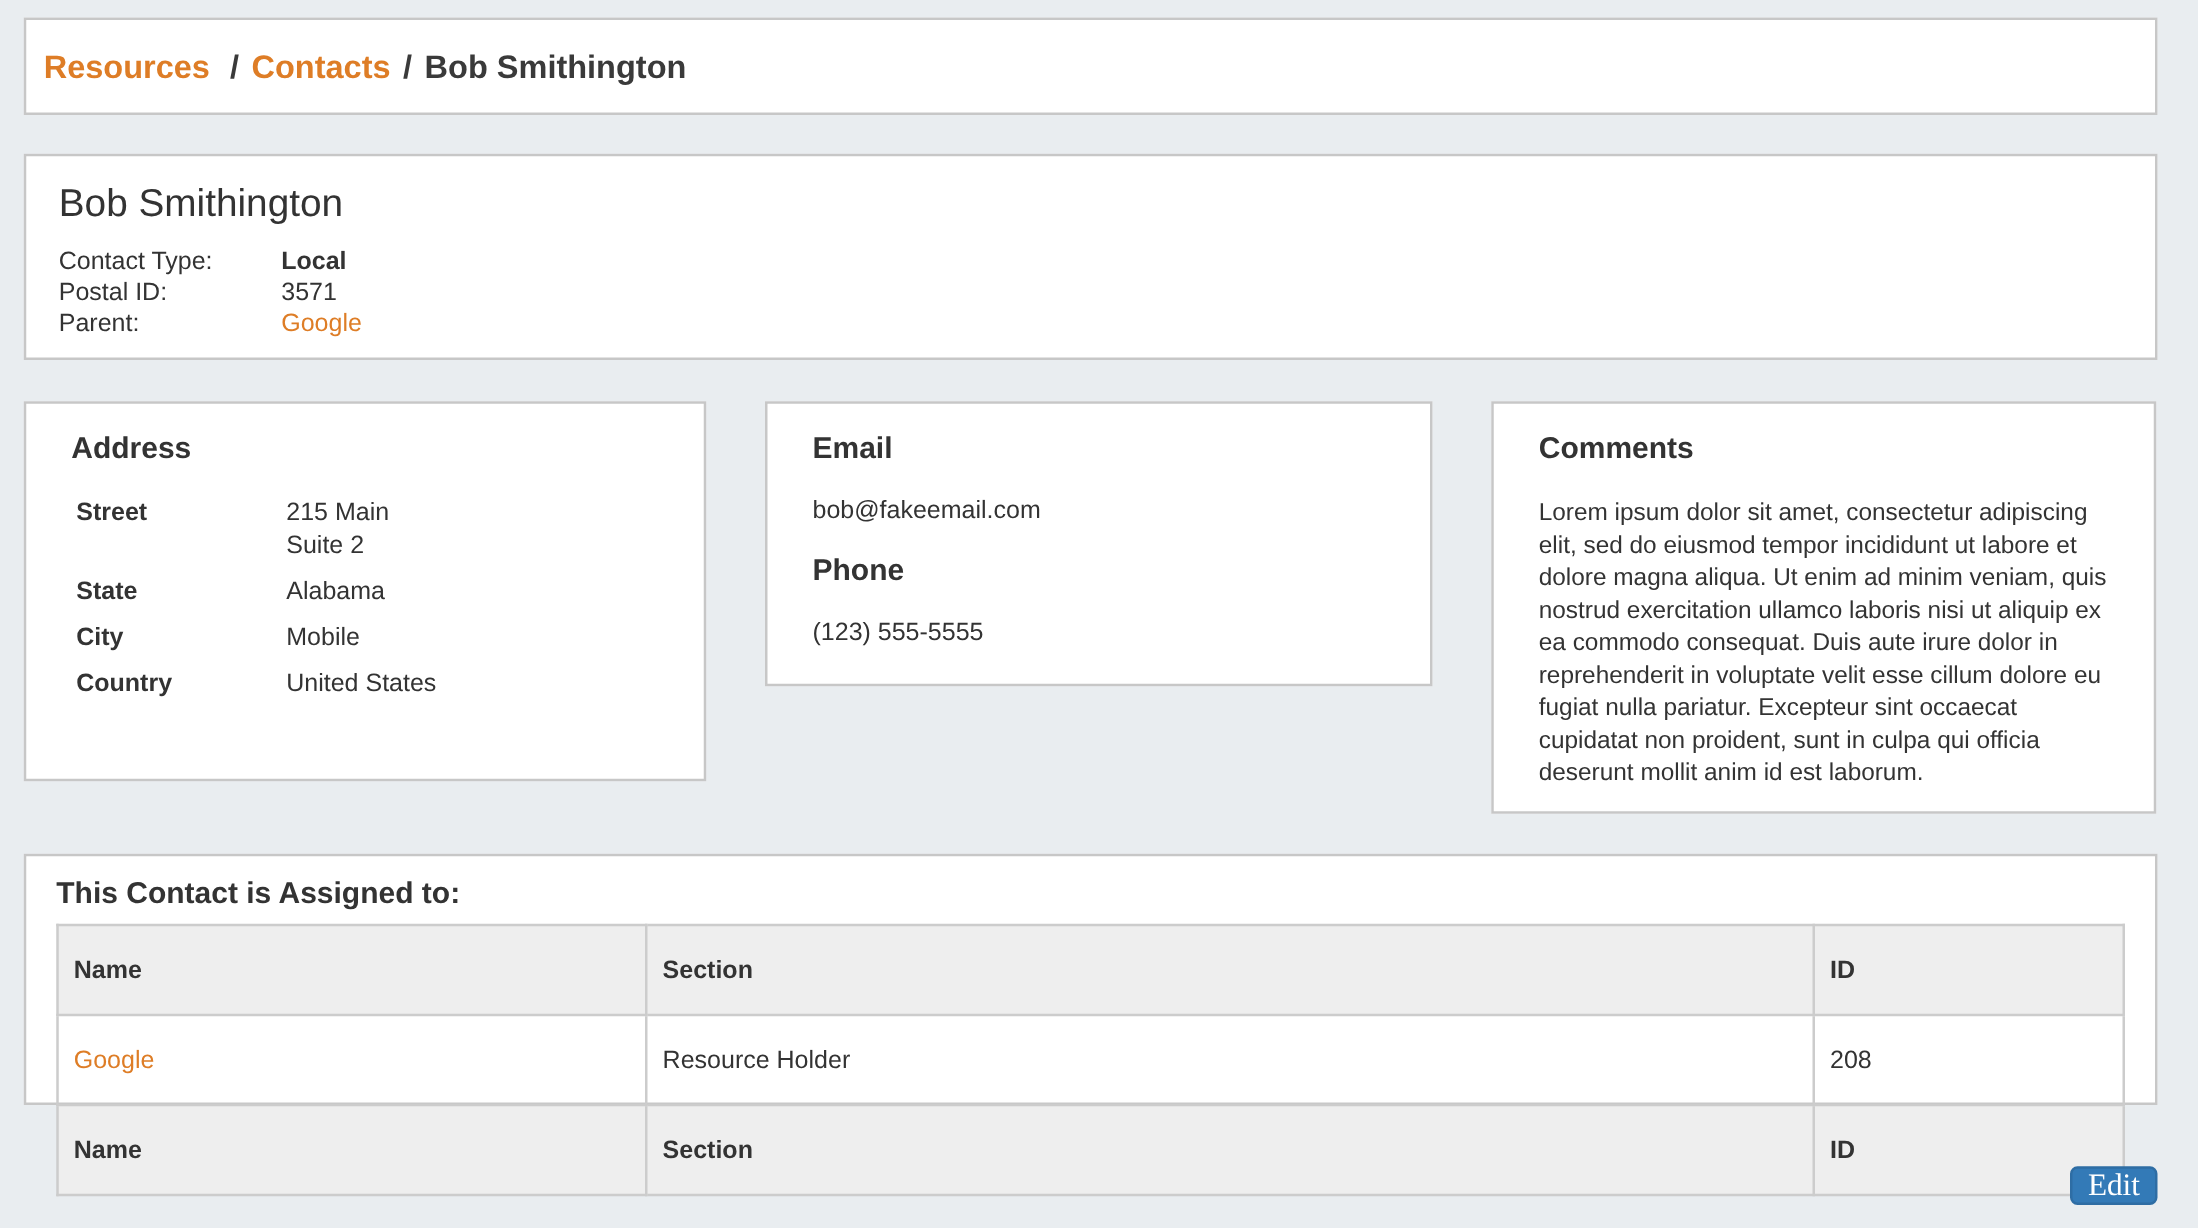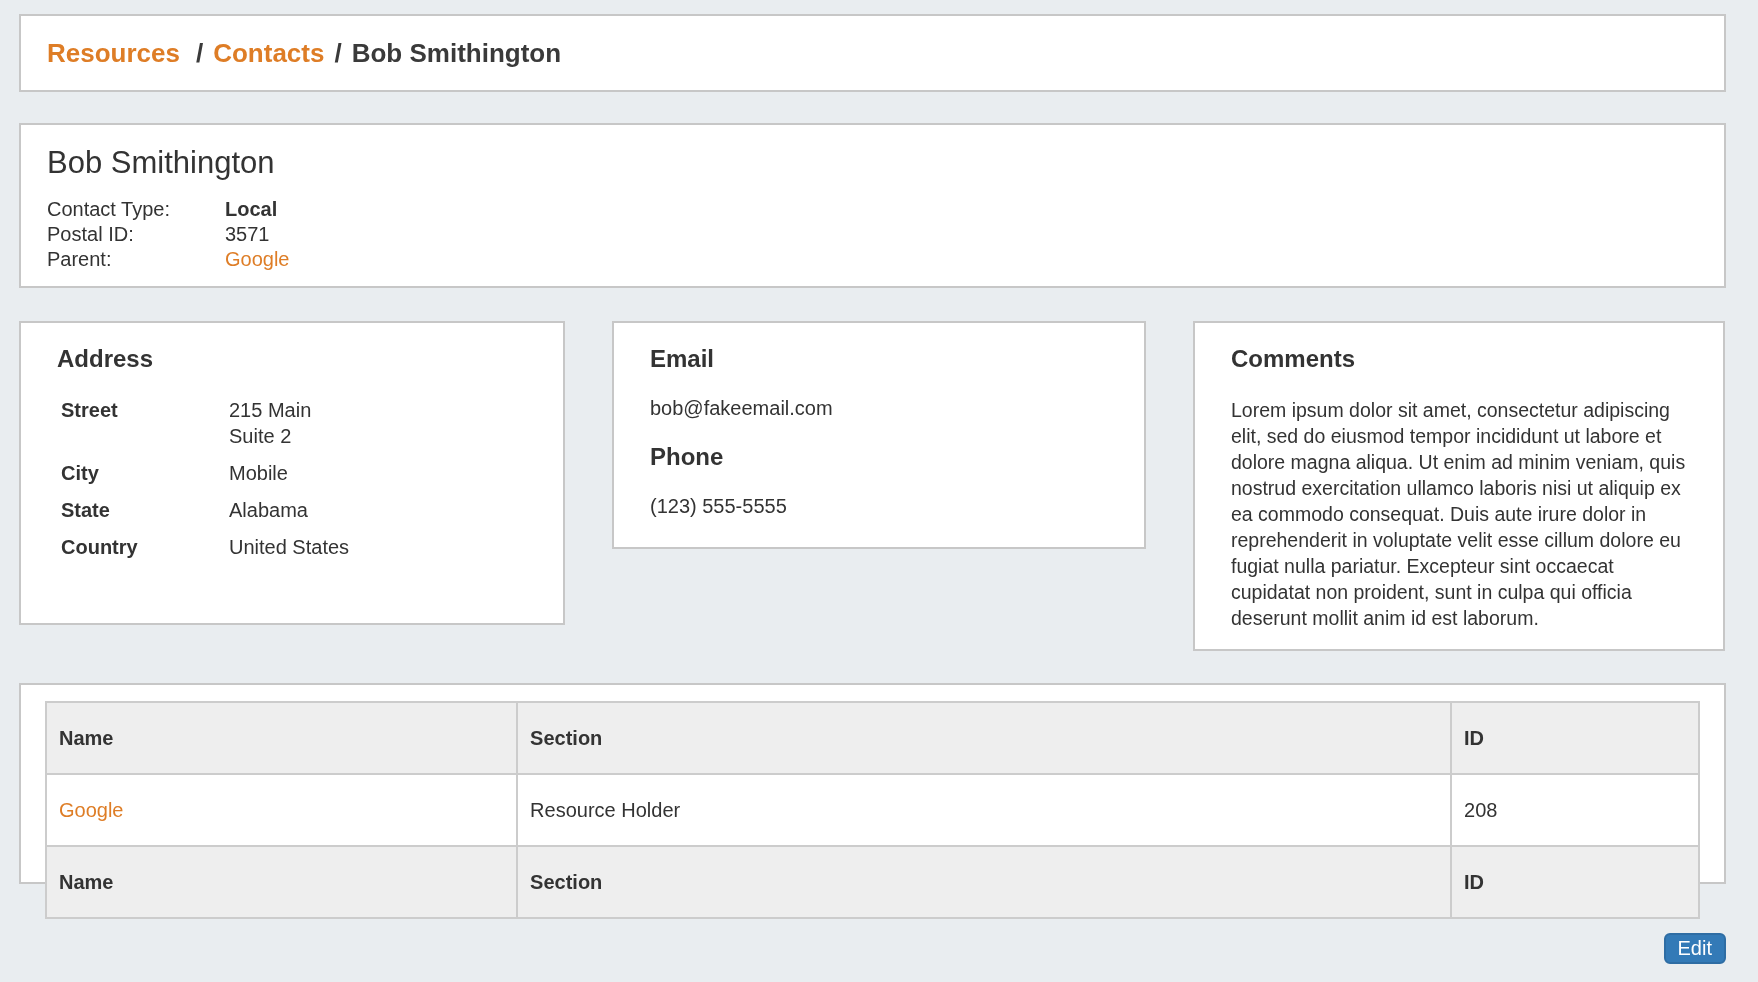--- a/index.html
+++ b/index.html
@@ -24,21 +24,21 @@
   .panel{
     background:#ffffff;
     border:2px solid var(--panel-border);
   }
   a{text-decoration:none;}
   .link{color:var(--orange);cursor:pointer;}
 
   
   .breadcrumb-bar{
     height:78px;display:flex;align-items:center;
-    padding:0 26px;font-size:26px;font-weight:bold;
+    padding:0 14px;font-size:26px;font-weight:bold;
   }
   .breadcrumb-bar .sep{color:#3a3a3a;margin:0 10px;}
   .breadcrumb-bar .sep.first{margin-left:16px;}
   .breadcrumb-bar .current{color:#3a3a3a;}
 
   
   .header-panel{margin-top:31px;height:165px;padding:18px 26px;}
   .header-panel h1{
     margin:2px 0 16px 0;font-size:31px;font-weight:normal;color:#333;
   }
@@ -77,23 +77,23 @@
     padding:22px 12px;line-height:26px;text-align:left;
   }
   table.assign th{background:var(--table-head-bg);font-weight:bold;}
   .col-name{width:28.5%;}
   .col-section{width:56.5%;}
   .col-id{width:15%;}
 
   
   .actions{margin-top:49px;display:flex;justify-content:flex-end;}
   .edit-btn{
-    font-family:Liberation Sans, sans-serif;
+    font-family:Liberation Serif, serif;
     background:var(--blue);border:2px solid var(--blue-border);
-    color:#ffffff;font-size:20px;line-height:23px;
+    color:#ffffff;font-size:25px;line-height:23px;
     padding:2px 12px;border-radius:6px;cursor:pointer;
   }
 </style>
 </head>
 <body>
 
 <div class="page">
 
   <div class="panel breadcrumb-bar">
     <a class="link">Resources</a>
@@ -124,26 +124,26 @@
     <div class="panel col-panel address-panel">
       <h2>Address</h2>
       <div class="addr-row">
         <span class="alabel">Street</span>
         <span class="avalue">
           <span class="line">215 Main</span>
           <span class="line">Suite 2</span>
         </span>
       </div>
       <div class="addr-row">
+        <span class="alabel">State</span>
+        <span class="avalue">Alabama</span>
+      </div>
+      <div class="addr-row">
         <span class="alabel">City</span>
         <span class="avalue">Mobile</span>
-      </div>
-      <div class="addr-row">
-        <span class="alabel">State</span>
-        <span class="avalue">Alabama</span>
       </div>
       <div class="addr-row">
         <span class="alabel">Country</span>
         <span class="avalue">United States</span>
       </div>
     </div>
 
     <div class="panel col-panel email-panel">
       <h2>Email</h2>
       <p>bob@fakeemail.com</p>
@@ -152,20 +152,21 @@
     </div>
 
     <div class="panel col-panel comments-panel">
       <h2>Comments</h2>
       <p>Lorem ipsum dolor sit amet, consectetur adipiscing elit, sed do eiusmod tempor incididunt ut labore et dolore magna aliqua. Ut enim ad minim veniam, quis nostrud exercitation ullamco laboris nisi ut aliquip ex ea commodo consequat. Duis aute irure dolor in reprehenderit in voluptate velit esse cillum dolore eu fugiat nulla pariatur. Excepteur sint occaecat cupidatat non proident, sunt in culpa qui officia deserunt mollit anim id est laborum.</p>
     </div>
 
   </div>
 
   <div class="panel table-panel">
+    <h2>This Contact is Assigned to:</h2>
     <table class="assign">
       <tbody>
           <tr>
         <th class="col-name">Name</th>
         <th class="col-section">Section</th>
         <th class="col-id">ID</th>
       </tr>
       <tr>
         <td>
           <a class="link">Google</a>

